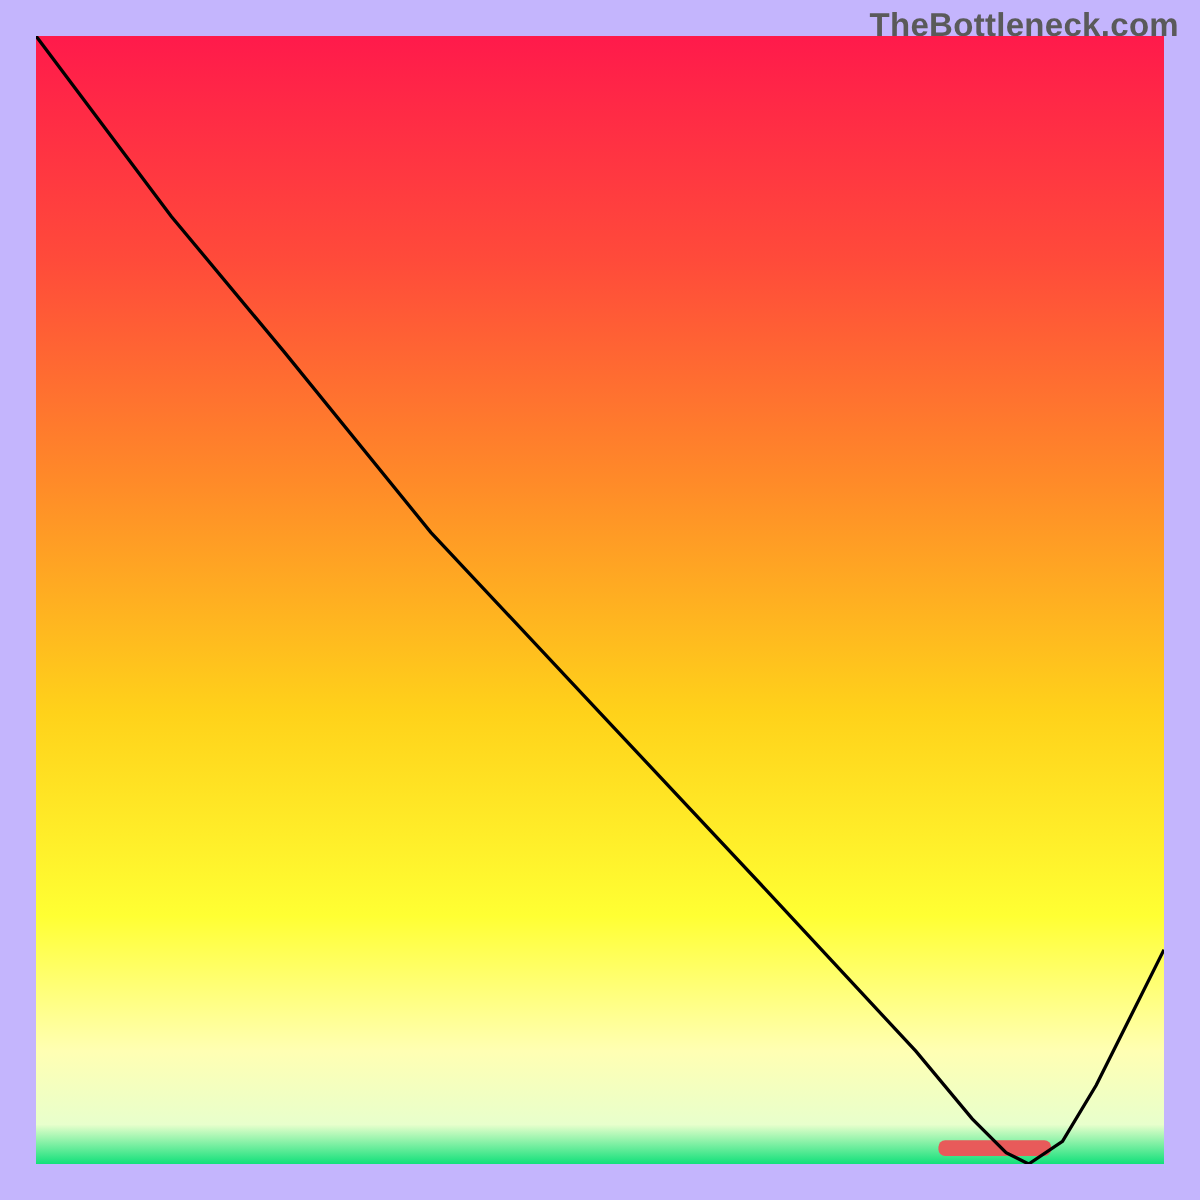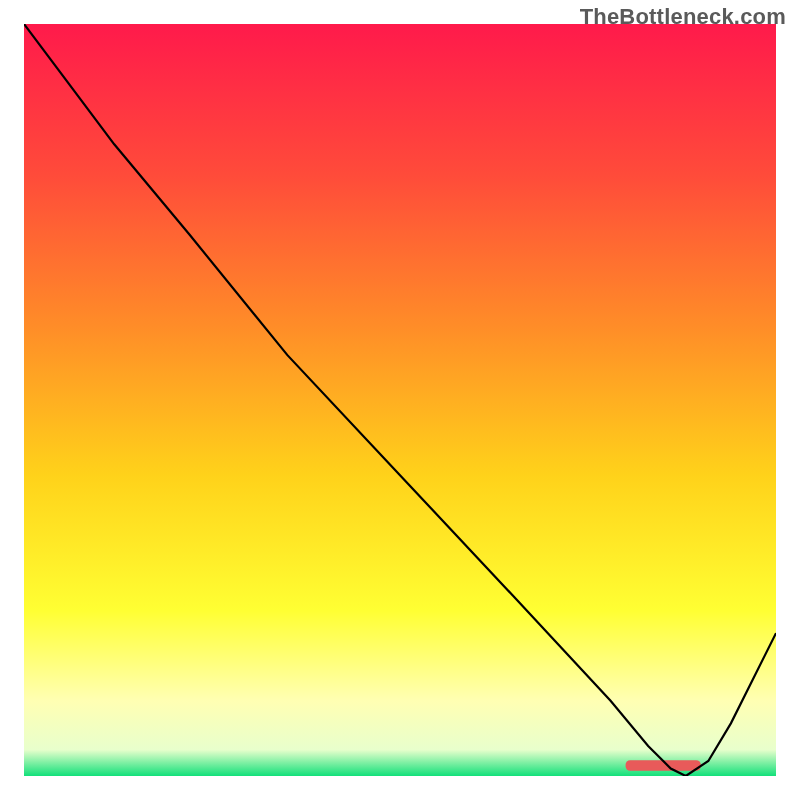--- a/index.html
+++ b/index.html
@@ -1,21 +1,21 @@
 <!DOCTYPE html>
 <html><head>
 <meta charset="utf-8">
 <style>
   * { margin: 0; padding: 0; box-sizing: border-box; }
   html, body { width: 800px; height: 800px; overflow: hidden; background: #000; }
   .stage {
     position: relative;
     width: 800px;
     height: 800px;
-    background: #ffffff;
+    background: #c4b5fd;
   }
   .watermark {
     position: absolute;
     top: 4px;
     right: 14px;
     font-family: Arial, Helvetica, sans-serif;
     font-size: 22px;
     font-weight: 600;
     color: #5a5a5a;
     letter-spacing: 0.2px;

